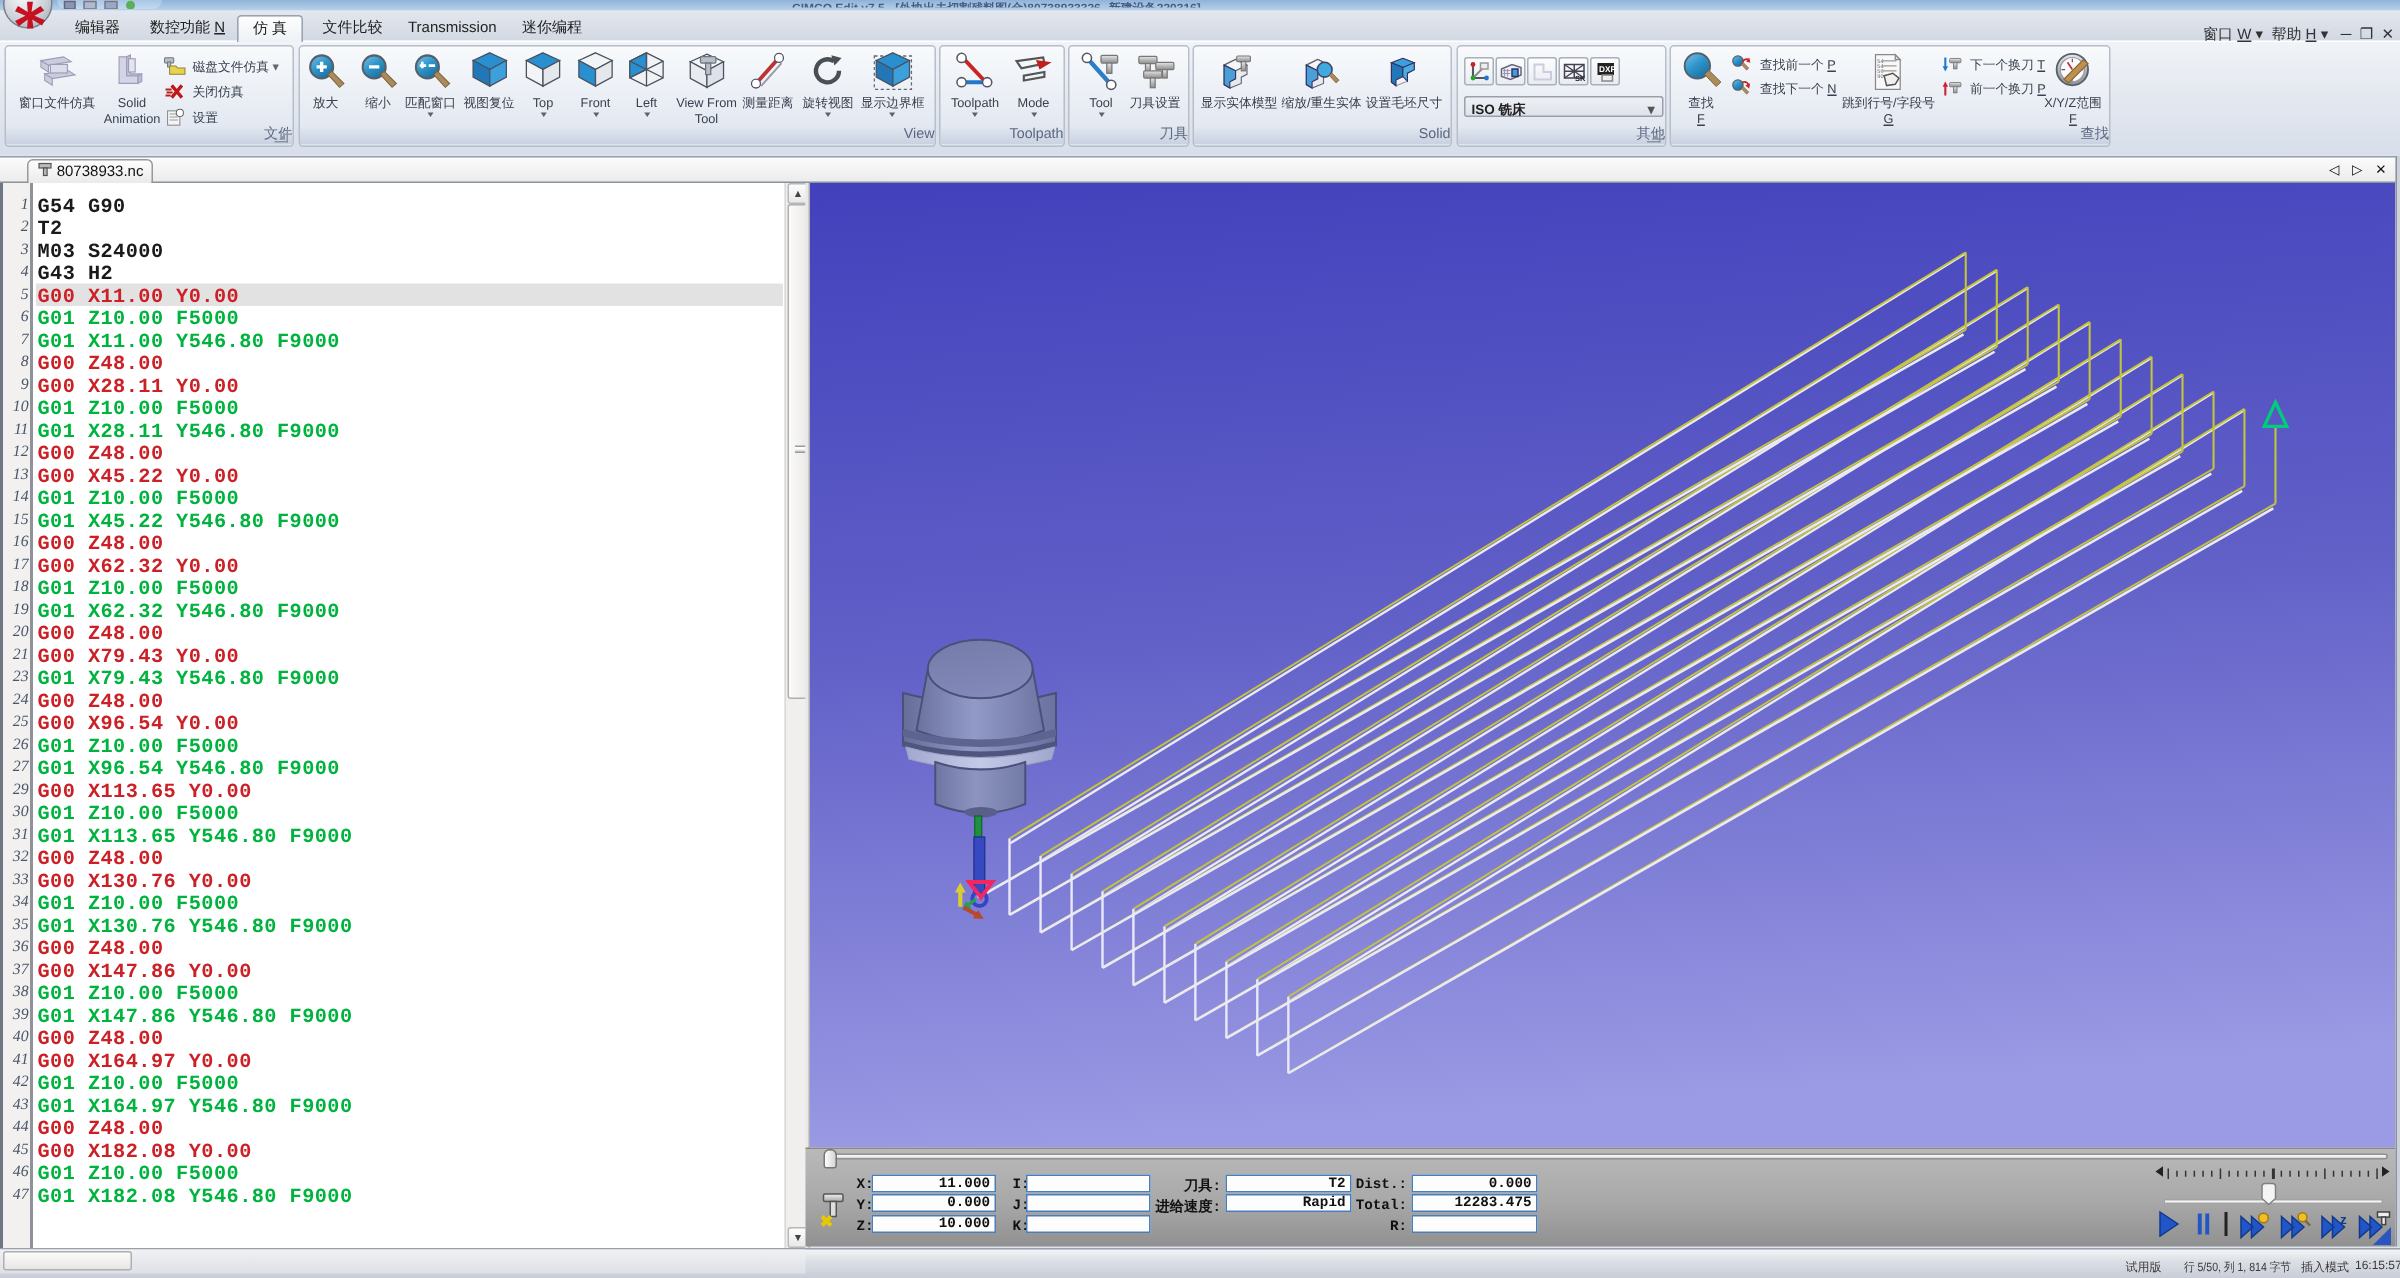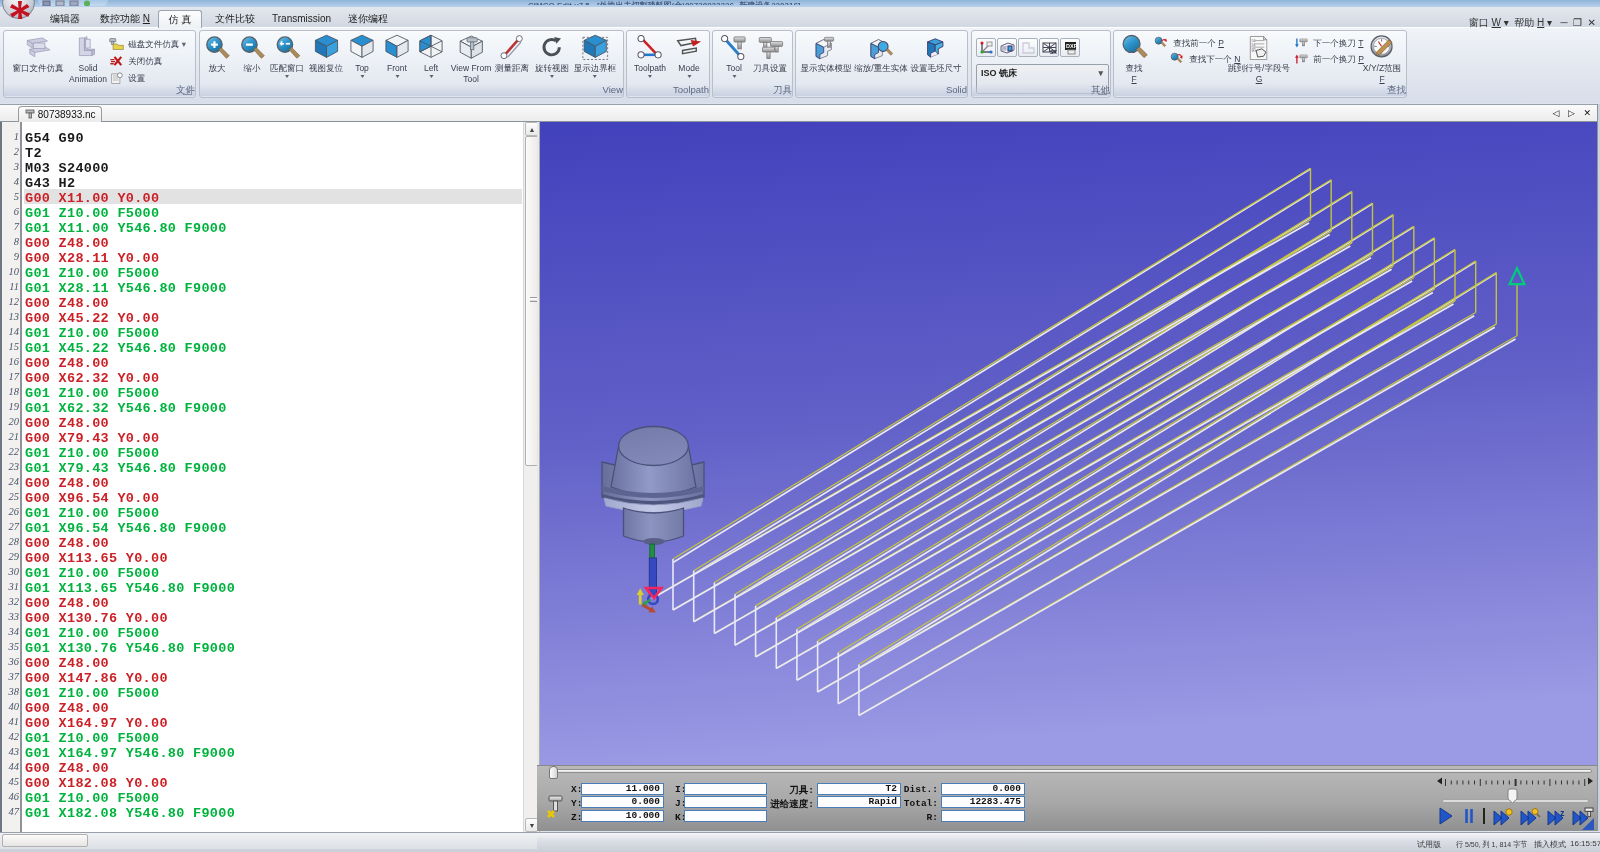--- a/index.html
+++ b/index.html
@@ -381,42 +381,42 @@
               <rect x="1" y="2" width="13" height="9" fill="none"></rect>
               <path d="M1 2 L14 11 M14 2 L1 11 M7.5 2 v9 M1 6.5 h13"></path>
             </g>
             <text x="8" y="13" font-family="Liberation Sans" font-size="5" font-weight="bold" fill="#223">SK</text>
           </svg></div>
         <div style="position:absolute;left:88px;top:7px;width:20px;height:19px;background:linear-gradient(#fdfdfd,#e8ecf2);border:1px solid #a8b0bc;border-radius:2px;text-align:center;padding-top:2px"><svg width="15" height="14" viewBox="0 0 15 14">
             <rect x="2" y="1" width="11" height="8" fill="#222"></rect>
             <text x="3" y="7" font-family="Liberation Sans" font-size="5.5" font-weight="bold" fill="#fff">DXF</text>
             <rect x="5" y="9" width="7" height="4" fill="#eee" stroke="#888"></rect>
           </svg></div>
-      <div style="position:absolute;left:4px;top:33px;width:133px;height:30px;background:linear-gradient(#eef0f4,#dfe3ea);border:1px solid #98a0ac;border-radius:2px;font-size:9px;line-height:16px;padding-left:4px;color:#222;font-weight:bold">ISO 铣床<span style="position:absolute;right:5px;top:0;color:#555">▾</span></div>
+      <div style="position:absolute;left:4px;top:33px;width:133px;height:14px;background:linear-gradient(#eef0f4,#dfe3ea);border:1px solid #98a0ac;border-radius:2px;font-size:9px;line-height:16px;padding-left:4px;color:#222;font-weight:bold">ISO 铣床<span style="position:absolute;right:5px;top:0;color:#555">▾</span></div>
       <div class="rgname">其他</div>
         <div class="rexp"></div>
     </div>
     <div class="rgroup" style="left:1113px;width:294px">
       <div class="rbtn" style="left:20px">
           <div class="rico">
             <svg class="ic" width="36" height="34" viewBox="0 0 36 34">
               <circle cx="15" cy="12" r="10.5" fill="url(#lens)" stroke="#55606b" stroke-width="1.6"></circle>
               <path d="M21 19 l9.5 10 4 -3.6 -10 -9.8 Z" fill="#ad8a5a" stroke="#7c6340" stroke-width="0.8"></path>
             </svg>
           </div>
           <div class="rlbl">查找</div>
           <div class="rlbl"><u>F</u></div>
         </div>
       <div class="smbtn" style="left:40px;top:5px"><svg class="icS" width="26" height="24" viewBox="0 0 26 24">
             <circle cx="8" cy="8" r="6" fill="url(#lens)" stroke="#55606b" stroke-width="1.4"></circle>
             <path d="M12 12 l6 6.5 2.6-2.3 -6.3-6.4Z" fill="#ad8a5a" stroke="#7c6340" stroke-width="0.7"></path>
             <path d="M13 9 C16 5 20 5 21 8" fill="none" stroke="#c22" stroke-width="2"></path>
             <path d="M21 4 l1.4 6 -5 -1.6Z" fill="#c22"></path>
           </svg> 查找前一个 <u>P</u></div>
-      <div class="smbtn" style="left:56px;top:21px"><svg class="icS" width="26" height="24" viewBox="0 0 26 24">
+      <div class="smbtn" style="left:40px;top:21px"><svg class="icS" width="26" height="24" viewBox="0 0 26 24">
             <circle cx="8" cy="8" r="6" fill="url(#lens)" stroke="#55606b" stroke-width="1.4"></circle>
             <path d="M12 12 l6 6.5 2.6-2.3 -6.3-6.4Z" fill="#ad8a5a" stroke="#7c6340" stroke-width="0.7"></path>
             <path d="M13 5 C17 3 21 6 20 10" fill="none" stroke="#c22" stroke-width="2"></path>
             <path d="M22 6 l-1 6 -4.4 -3.4Z" fill="#c22"></path>
           </svg> 查找下一个 <u>N</u></div>
       <div class="rbtn" style="left:145px">
           <div class="rico">
             <svg class="ic" width="34" height="34" viewBox="0 0 34 34">
               <path d="M7 3 L23 3 L27 7 L27 31 L7 31 Z" fill="#f8f8f8" stroke="#888"></path>
               <path d="M23 3 L23 7 L27 7 Z" fill="#ddd" stroke="#888"></path>
@@ -489,37 +489,36 @@
 <div class="cl"><span class="ln">12</span><span class="ct r">G00 Z48.00</span></div>
 <div class="cl"><span class="ln">13</span><span class="ct r">G00 X45.22 Y0.00</span></div>
 <div class="cl"><span class="ln">14</span><span class="ct g">G01 Z10.00 F5000</span></div>
 <div class="cl"><span class="ln">15</span><span class="ct g">G01 X45.22 Y546.80 F9000</span></div>
 <div class="cl"><span class="ln">16</span><span class="ct r">G00 Z48.00</span></div>
 <div class="cl"><span class="ln">17</span><span class="ct r">G00 X62.32 Y0.00</span></div>
 <div class="cl"><span class="ln">18</span><span class="ct g">G01 Z10.00 F5000</span></div>
 <div class="cl"><span class="ln">19</span><span class="ct g">G01 X62.32 Y546.80 F9000</span></div>
 <div class="cl"><span class="ln">20</span><span class="ct r">G00 Z48.00</span></div>
 <div class="cl"><span class="ln">21</span><span class="ct r">G00 X79.43 Y0.00</span></div>
-<div class="cl"><span class="ln">22</span><span class="ct g">G01 Z10.00 F5000</span></div>
 <div class="cl"><span class="ln">23</span><span class="ct g">G01 X79.43 Y546.80 F9000</span></div>
 <div class="cl"><span class="ln">24</span><span class="ct r">G00 Z48.00</span></div>
 <div class="cl"><span class="ln">25</span><span class="ct r">G00 X96.54 Y0.00</span></div>
 <div class="cl"><span class="ln">26</span><span class="ct g">G01 Z10.00 F5000</span></div>
 <div class="cl"><span class="ln">27</span><span class="ct g">G01 X96.54 Y546.80 F9000</span></div>
-<div class="cl"><span class="ln">28</span><span class="ct r">G00 Z48.00</span></div>
 <div class="cl"><span class="ln">29</span><span class="ct r">G00 X113.65 Y0.00</span></div>
 <div class="cl"><span class="ln">30</span><span class="ct g">G01 Z10.00 F5000</span></div>
 <div class="cl"><span class="ln">31</span><span class="ct g">G01 X113.65 Y546.80 F9000</span></div>
 <div class="cl"><span class="ln">32</span><span class="ct r">G00 Z48.00</span></div>
 <div class="cl"><span class="ln">33</span><span class="ct r">G00 X130.76 Y0.00</span></div>
 <div class="cl"><span class="ln">34</span><span class="ct g">G01 Z10.00 F5000</span></div>
 <div class="cl"><span class="ln">35</span><span class="ct g">G01 X130.76 Y546.80 F9000</span></div>
 <div class="cl"><span class="ln">36</span><span class="ct r">G00 Z48.00</span></div>
 <div class="cl"><span class="ln">37</span><span class="ct r">G00 X147.86 Y0.00</span></div>
 <div class="cl"><span class="ln">38</span><span class="ct g">G01 Z10.00 F5000</span></div>
+<div class="cl"><span class="ln">39</span><span class="ct g">G01 X147.86 Y546.80 F9000</span></div>
 <div class="cl"><span class="ln">40</span><span class="ct r">G00 Z48.00</span></div>
 <div class="cl"><span class="ln">41</span><span class="ct r">G00 X164.97 Y0.00</span></div>
 <div class="cl"><span class="ln">42</span><span class="ct g">G01 Z10.00 F5000</span></div>
 <div class="cl"><span class="ln">43</span><span class="ct g">G01 X164.97 Y546.80 F9000</span></div>
 <div class="cl"><span class="ln">44</span><span class="ct r">G00 Z48.00</span></div>
 <div class="cl"><span class="ln">45</span><span class="ct r">G00 X182.08 Y0.00</span></div>
 <div class="cl"><span class="ln">46</span><span class="ct g">G01 Z10.00 F5000</span></div>
 <div class="cl"><span class="ln">47</span><span class="ct g">G01 X182.08 Y546.80 F9000</span></div>
     </div>
     <div id="vsb">

